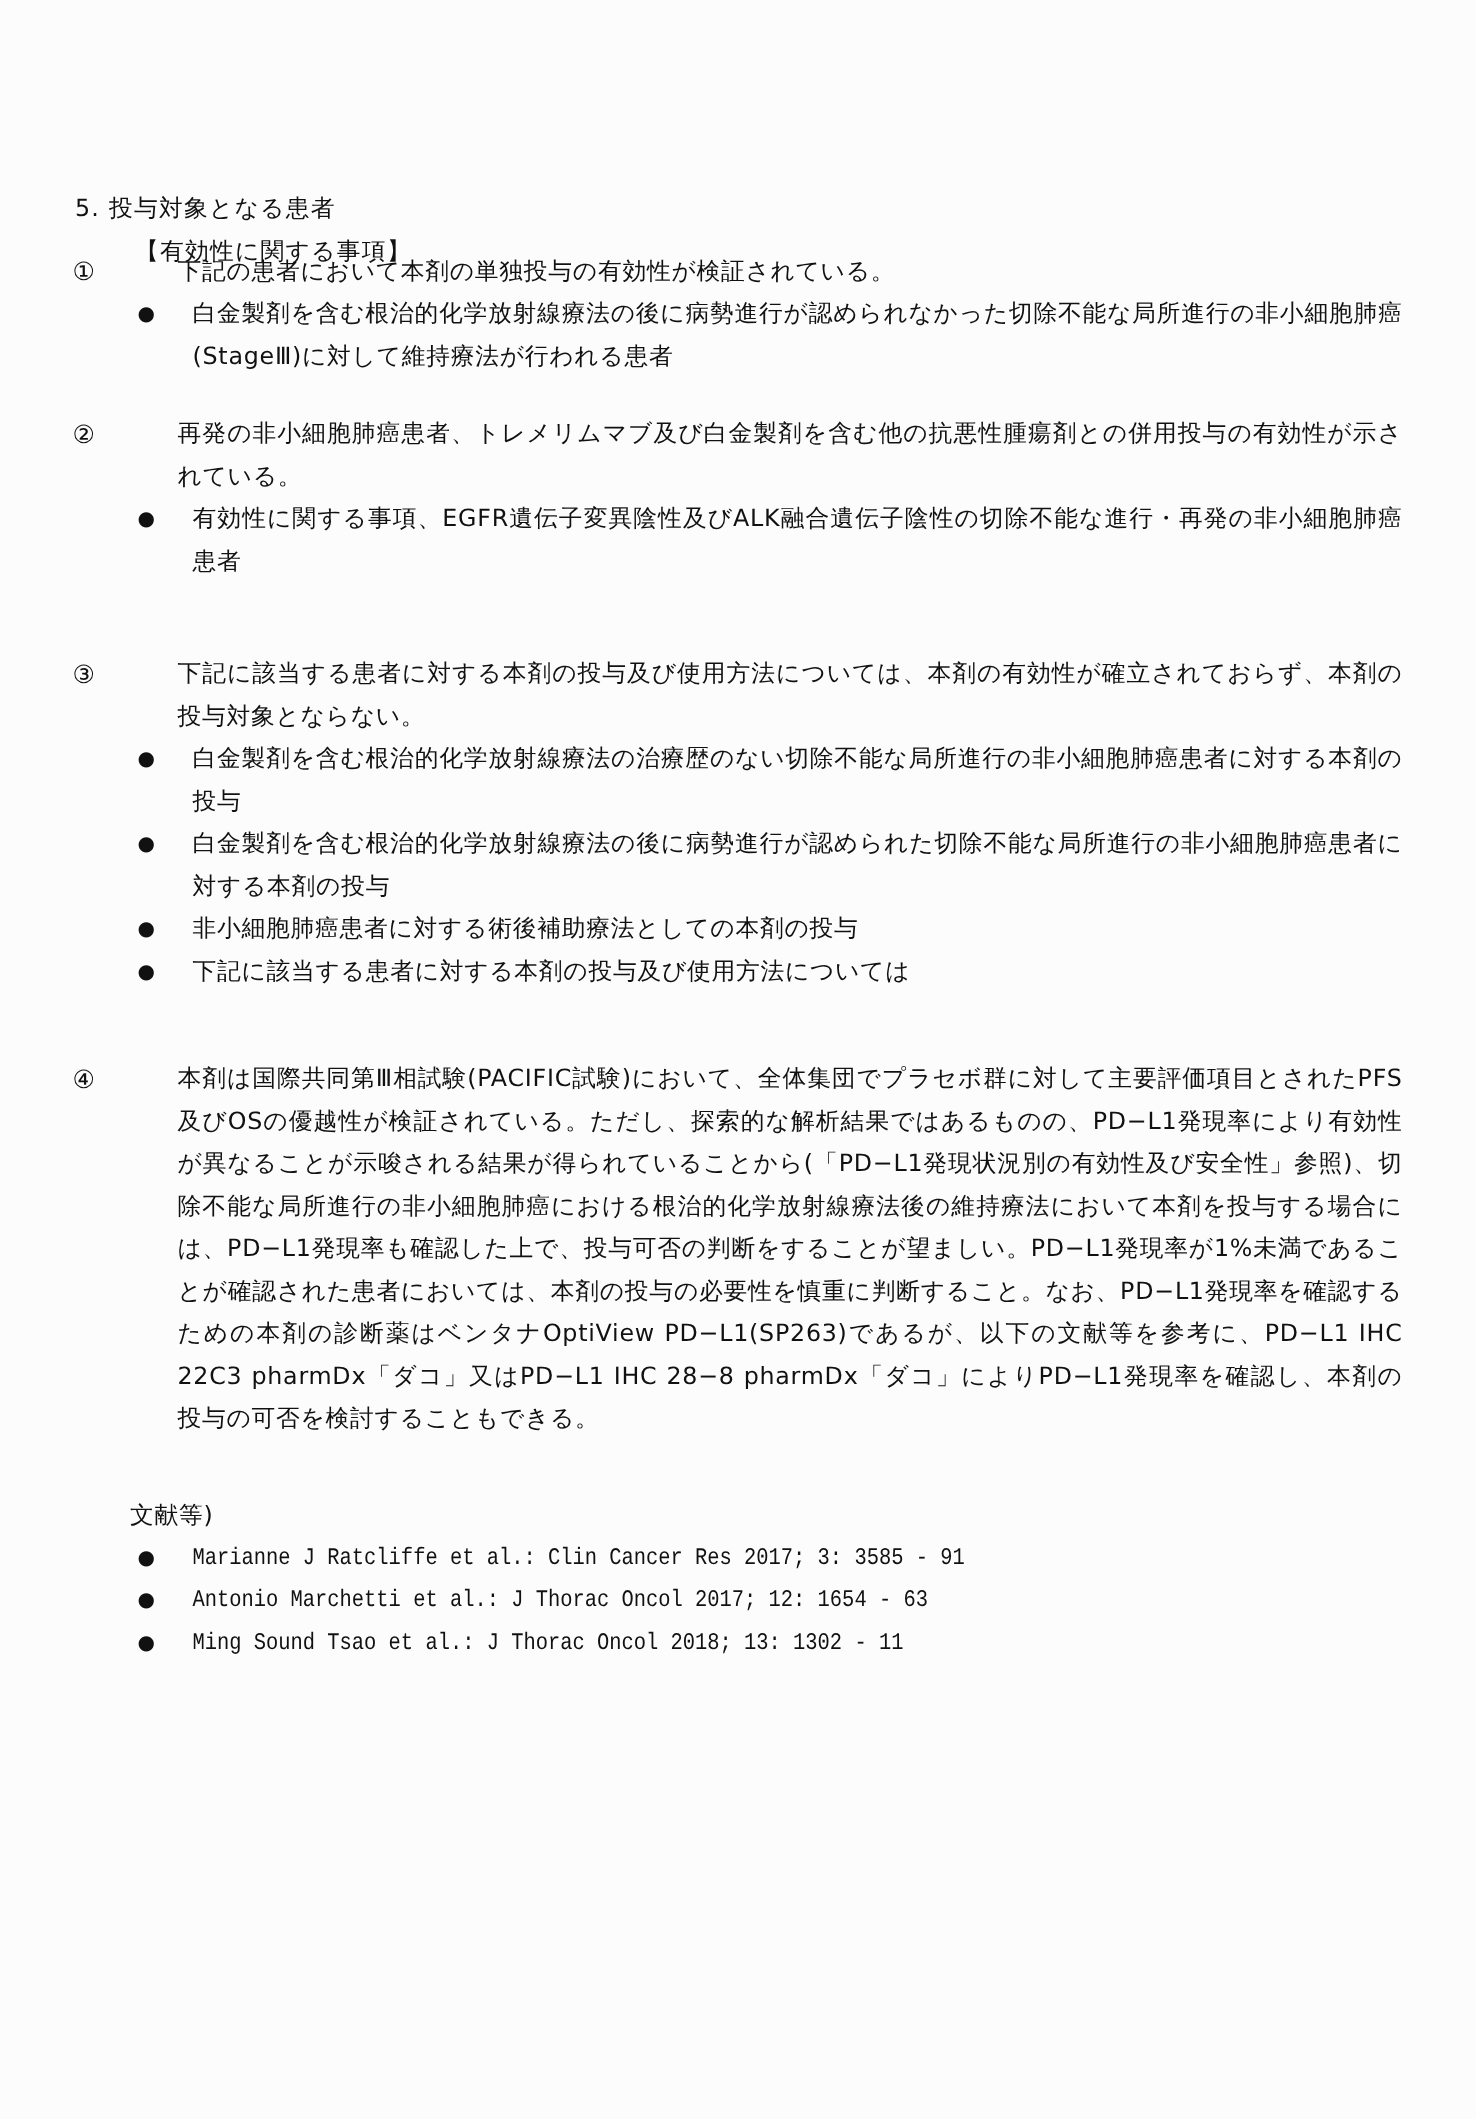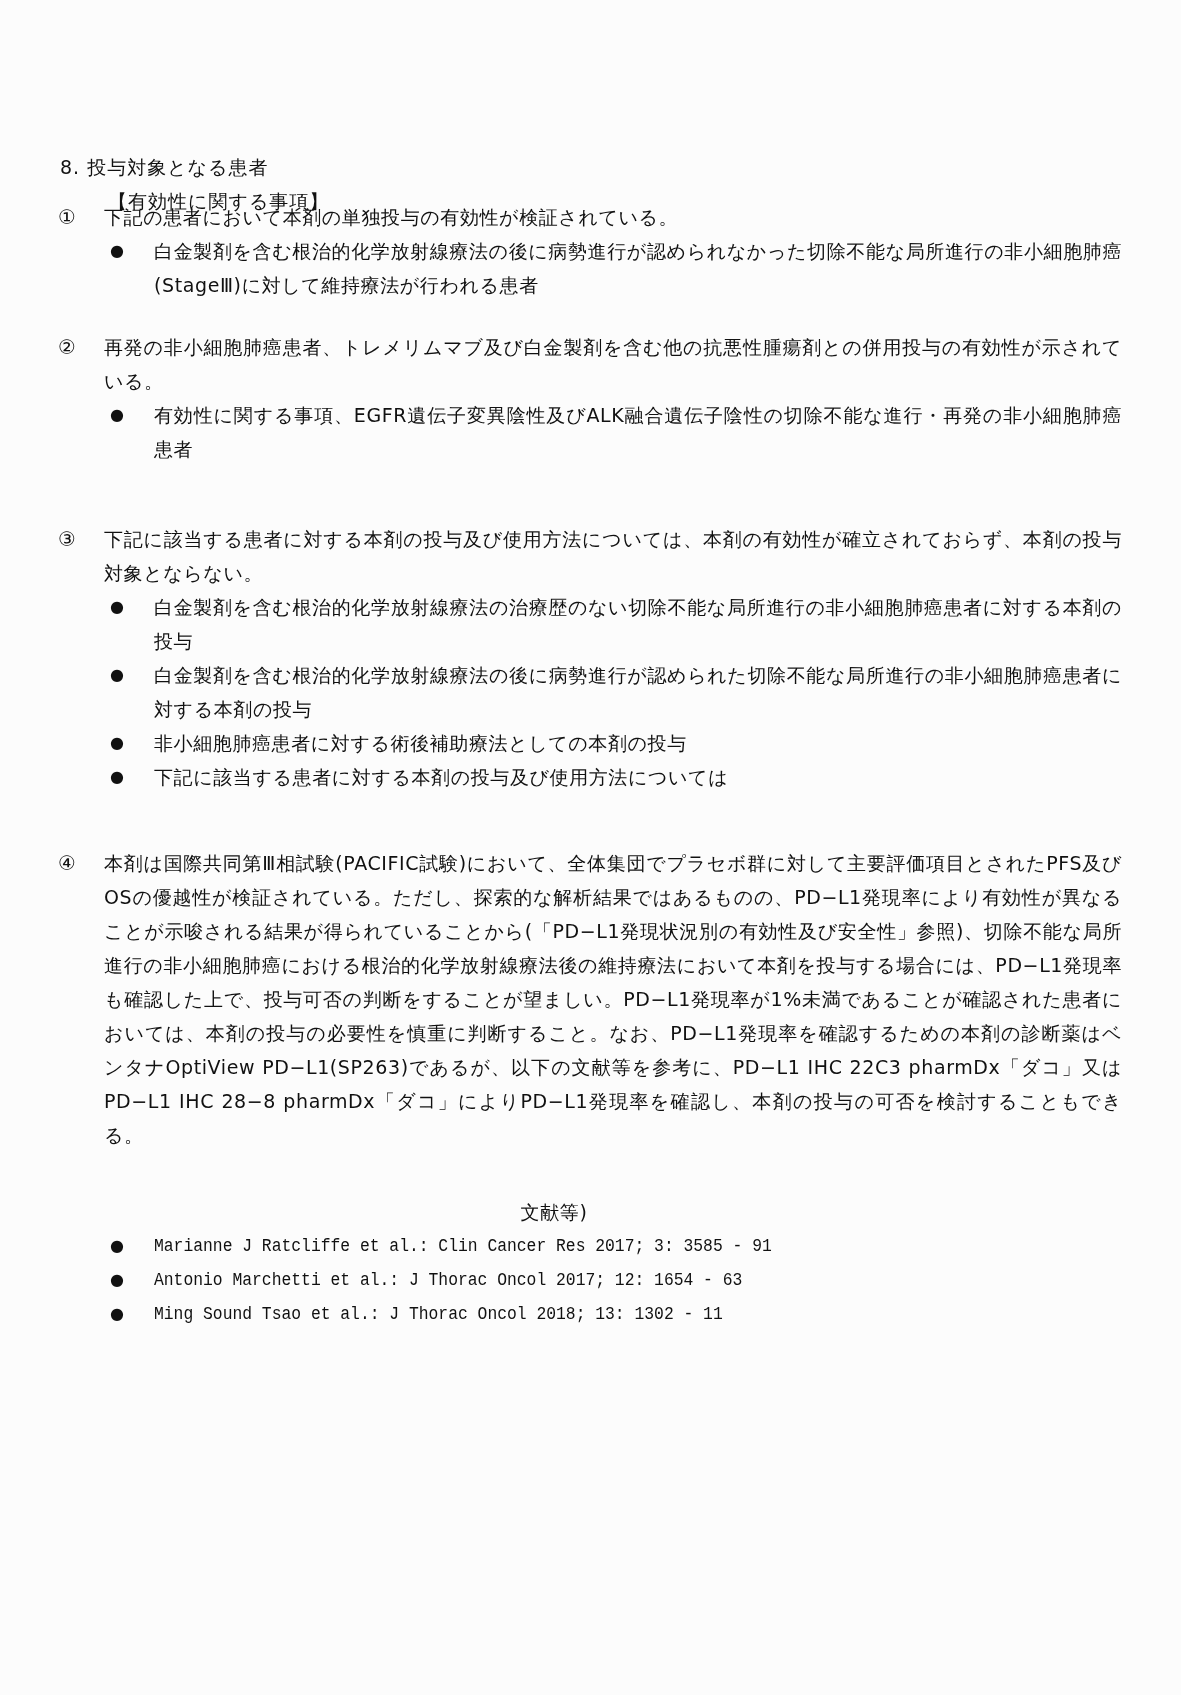--- a/index.html
+++ b/index.html
@@ -53,20 +53,21 @@
       width: 46px;
       flex: 0 0 46px;
       line-height: 34px;
       font-size: 20px;
     }
     .item-text {
       flex: 1;
       line-height: 34px;
       text-align: justify;
       letter-spacing: 0.6px;
+      margin-left: 38px;
     }
     .bullets {
       margin: 0;
       padding: 0;
       list-style: none;
     }
     .bullet {
       display: flex;
       align-items: flex-start;
       margin-left: 52px;
@@ -85,21 +86,20 @@
     }
     .refs {
       position: absolute;
       left: 104px;
       top: 1195px;
       width: 900px;
     }
     .refs-heading {
       line-height: 34px;
       letter-spacing: 0.6px;
-      text-align: center;
     }
     .ref {
       display: flex;
       align-items: flex-start;
       margin-left: 6px;
     }
     .ref .bullet-dot {
       width: 44px;
       flex: 0 0 44px;
     }
@@ -111,21 +111,21 @@
       transform: scaleX(0.86);
       transform-origin: left center;
       white-space: nowrap;
     }
   </style>
 </head>
 <body>
 
 <div class="page">
 
-  <div class="section-title">8. 投与対象となる患者</div>
+  <div class="section-title">5. 投与対象となる患者</div>
   <div class="subheading">【有効性に関する事項】</div>
 
   <div class="item" style="top:200px;">
     <div class="item-row">
       <span class="item-marker">①</span>
       <span class="item-text">下記の患者において本剤の単独投与の有効性が検証されている。</span>
     </div>
     <ul class="bullets">
       <li class="bullet">
         <span class="bullet-dot">●</span>

